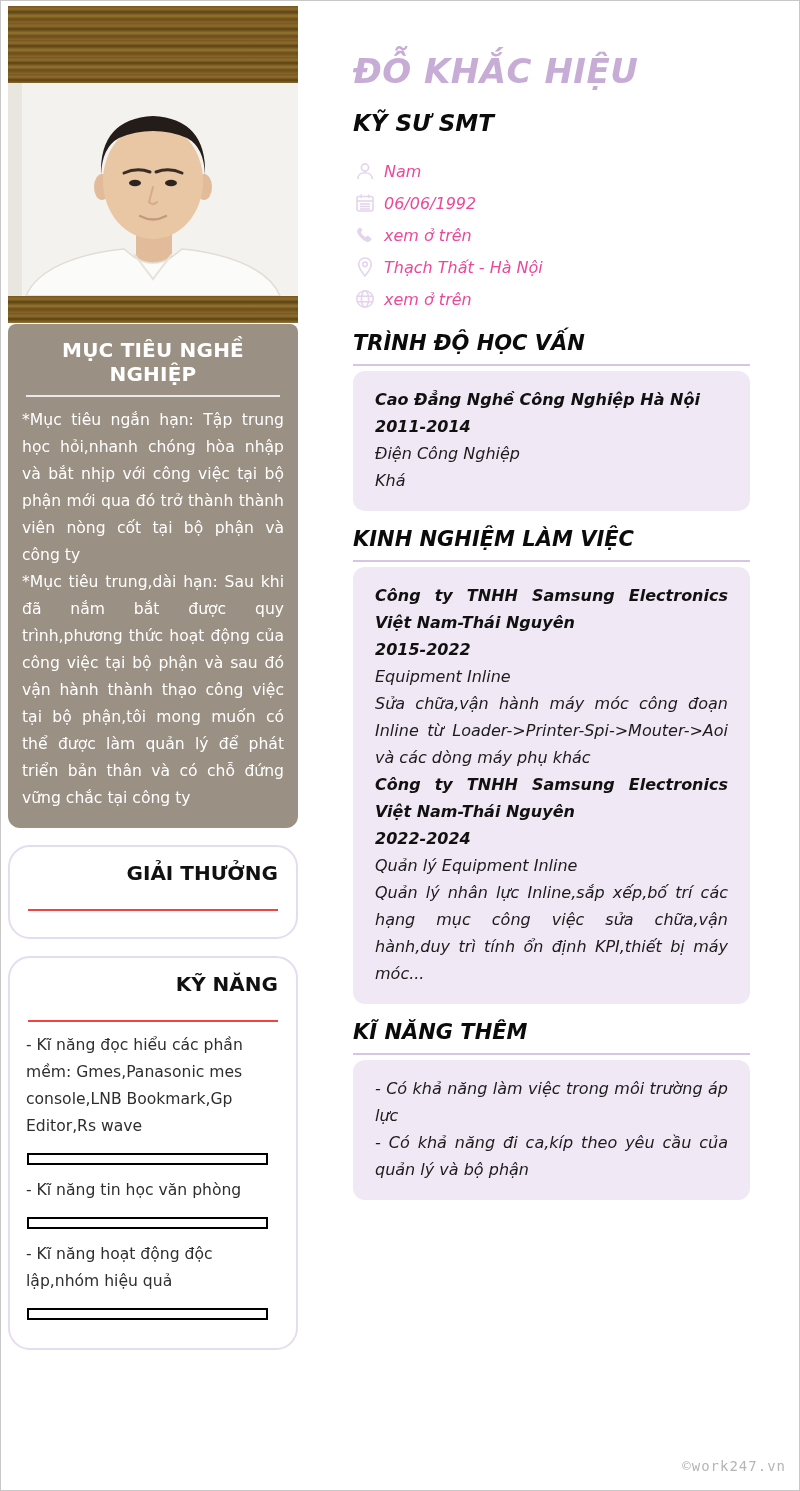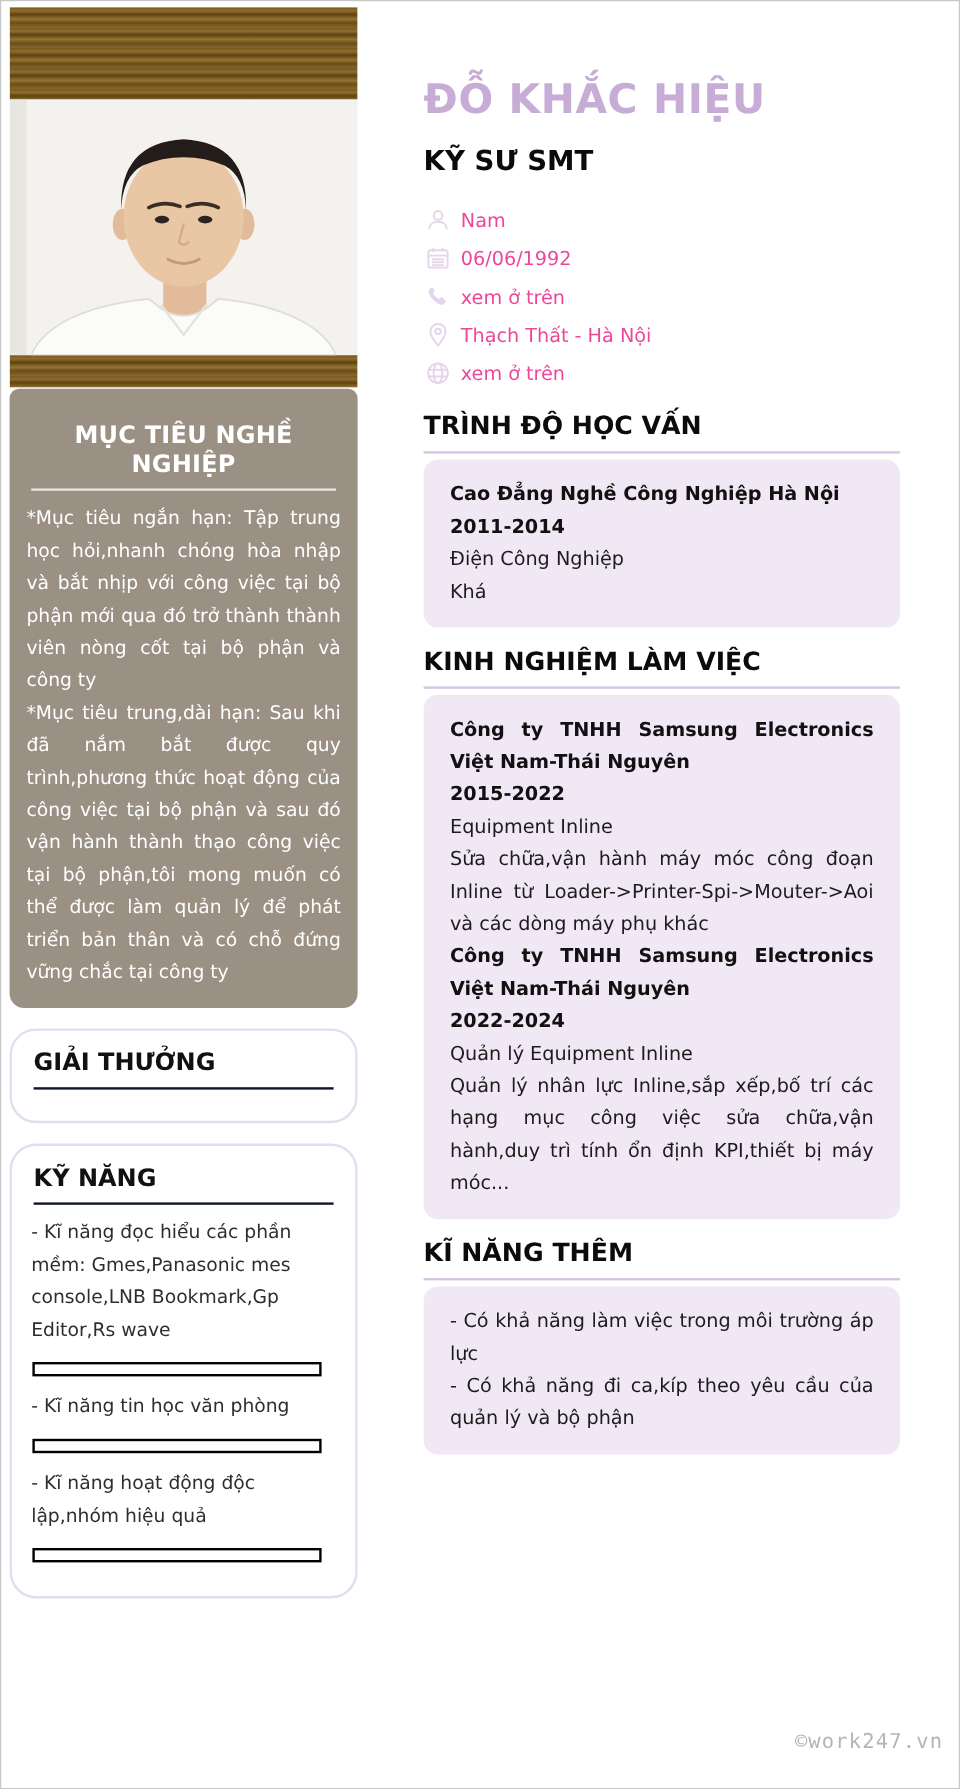--- a/index.html
+++ b/index.html
@@ -22,43 +22,43 @@
   .wood-bottom { height:27px; }
   .photo-inner { height:213px; background:#f4f2ee; }
 
   .objective {
     margin-top:1px; background:#9a9084; color:#fff;
     border-radius:8px 8px 12px 12px; padding:12px 14px 16px 14px;
   }
   .objective h3 {
     text-align:center; font-size:20px; letter-spacing:.2px;
     border-bottom:2px solid rgba(255,255,255,.8);
-    padding-bottom:9px; margin:14px 4px 10px 4px;
+    padding-bottom:9px; margin:2px 4px 10px 4px;
   }
   .objective p {
     font-size:15.6px; line-height:27px; text-align:justify; font-weight:400;
   }
 
   .side-card {
     background:#fff; border:2px solid #e6dcf0; border-radius:22px;
     padding:12px 16px 16px 16px; margin-top:17px;
   }
   .side-card h3 {
-    text-align:left; font-size:20px; color:#111;
-    border-bottom:2px solid #0f172a; padding-bottom:9px; margin:2px 2px 10px 2px;
+    text-align:right; font-size:20px; color:#111;
+    border-bottom:2px solid #ef4444; padding-bottom:24px; margin:2px 2px 10px 2px;
   }
   .side-card p.body { font-size:15.6px; line-height:27px; text-align:justify; color:#2e2e2e; }
   .skill-item { font-size:15.6px; line-height:27px; color:#2e2e2e; }
   .skill-bar {
     height:12px; width:95%; margin:13px 0 12px 1px;
     border:2px solid #000; background:#fff;
   }
 
   
-  .right-col { position:absolute; left:352px; top:16px; width:397px; }
+  .right-col { position:absolute; left:352px; top:4px; width:397px;font-style:italic; }
 
   .name {
     margin-top:46px; font-size:34px; font-weight:bold;
     color:#c7acd6; letter-spacing:.5px;
   }
   .job-title { margin-top:19px; font-size:23px; font-weight:bold; color:#0b0b0b; }
 
   .info-list { margin-top:19px; }
   .info-row { display:flex; align-items:center; height:32px; }
   .info-row .ico { width:24px; height:24px; margin-right:7px; flex:0 0 24px; }
@@ -72,23 +72,23 @@
   .lav-card {
     background:#f0e8f4; border-radius:12px; padding:15px 22px 17px 22px;
     font-size:16px; line-height:27px; color:#1c1c1c;
   }
   .lav-card .b { font-weight:bold; color:#111; text-align:justify; }
   .lav-card .r { font-weight:400; }
   .lav-card .j { text-align:justify; }
 
   
   .watermark {
-    position:absolute; right:13px; bottom:28px;
+    position:absolute; right:13px; bottom:16px;
     font-family:"DejaVu Sans Mono","Liberation Mono",monospace;
-    font-size:17px; color:#b5b5b5; letter-spacing:1px;
+    font-size:14px; color:#b5b5b5; letter-spacing:1px;
   }
 
   svg.licon { stroke:#e4d5ec; fill:none; stroke-width:1.6; }
   svg.licon .fl { fill:#e4d5ec; stroke:none; }
 </style>
 </head>
 <body>
 
 <div class="page">
 

